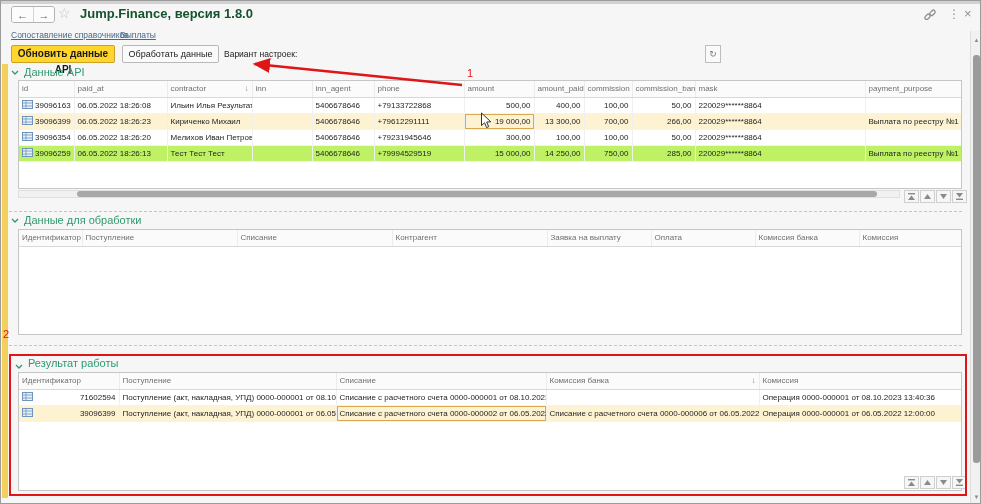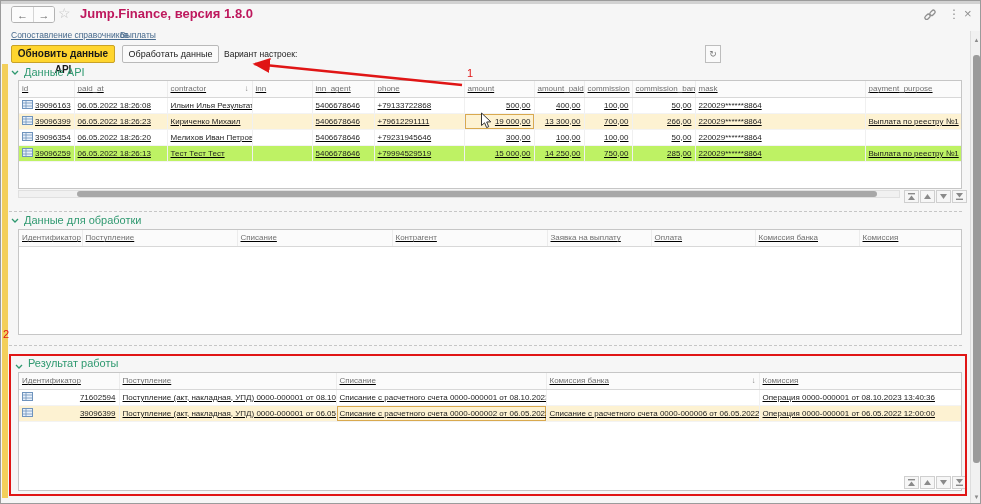--- a/index.html
+++ b/index.html
@@ -10,42 +10,42 @@
     font-family:"Liberation Sans", sans-serif;
   }
   .top-strip { position:absolute; left:0; top:0; width:100%; height:3px; background:#d2d2d2; }
   .yellow-strip { position:absolute; left:1px; top:63px; width:6px; height:434px; background:#f3cf5b; }
 
   
   .navgroup { position:absolute; left:10px; top:5px; display:flex; border:1px solid #b3b3b3; border-radius:3px; background:#fcfcfc; overflow:hidden; }
   .navbtn-arrow { width:21px; height:15px; font-size:11px; line-height:14px; text-align:center; color:#666; background:#fcfcfc; border:none; cursor:default; }
   .navbtn-arrow + .navbtn-arrow { border-left:1px solid #d5d5d5; }
   .star { position:absolute; left:57px; top:4px; font-size:14px; color:#c3c3c3; }
-  .win-title { position:absolute; left:79px; top:5px; font-size:13px; font-weight:bold; color:#be185d; }
+  .win-title { position:absolute; left:79px; top:5px; font-size:13px; font-weight:bold; color:#14532d; }
   .titl-ico { position:absolute; top:6px; color:#8f8f8f; font-size:12px; line-height:14px; }
 
   
   .cmd-link { position:absolute; top:29px; font-size:8.5px; color:#46698c; text-decoration:underline; }
 
   
   .btn-yellow { position:absolute; left:10px; top:44px; width:104px; height:18px; background:#ffd52e; border:1px solid #c9a227; border-radius:2px; font-size:10px; font-weight:bold; color:#1a1a1a; text-align:center; line-height:16px; }
   .btn-plain { position:absolute; left:121px; top:44px; width:97px; height:18px; background:#fafafa; border:1px solid #b9b9b9; border-radius:2px; font-size:9px; color:#222; text-align:center; line-height:16px; }
   .tb-label { position:absolute; left:223px; top:48px; font-size:8.5px; color:#222; }
   .combo { position:absolute; left:288px; top:44px; width:412px; height:18px; background:#fff; border:1px solid #b5b5b5; font-size:9px; color:#222; }
   .combo .val { position:absolute; left:4px; top:3px; }
   .combo .dd { position:absolute; right:2px; top:2px; width:12px; height:12px; color:#777; font-size:9px; text-align:center; }
   .mini-btn { position:absolute; left:704px; top:44px; width:16px; height:18px; background:#fafafa; border:1px solid #bdbdbd; font-size:9px; color:#777; text-align:center; line-height:15px; }
 
   
   .sec-head { position:absolute; display:flex; align-items:center; gap:5px; font-size:11px; color:#2f9970; cursor:default; }
   .sec-head svg { display:block; }
 
   
   .tbl-wrap { position:absolute; background:#fff; border:1px solid #c6c6c6; overflow:hidden; }
-  table.grid { border-collapse:collapse; table-layout:fixed; width:100%; font-size:8px;text-decoration:underline; }
+  table.grid { border-collapse:collapse; table-layout:fixed; width:100%; font-size:8px; }
   table.grid th { height:16px; font-weight:normal; color:#707070; text-align:left; padding:0 3px; background:#fbfbfb; border-bottom:1px solid #d8d8d8; border-right:1px solid #ececec; overflow:hidden; white-space:nowrap; }
   table.grid td { height:16px; padding:0 3px; color:#1e1e1e; border-right:1px solid #f0f0f0; border-bottom:1px solid #f3f3f3; overflow:hidden; white-space:nowrap; }
   table.grid .num { text-align:right; }
   table.grid .sort { float:right; color:#8a8a8a; }
   tr.sel-row td { background:#fdf2d2; }
   tr.alt-row td { background:#bef264; }
   td.focus-cell { background:#fbe49c; box-shadow:inset 0 0 0 1px #d9a94e; }
   .id-flex { display:flex; align-items:center; }
   .id-flex .icon { flex:0 0 auto; margin-right:2px; display:inline-block; }
   .id-flex .v { flex:1; text-align:right; }

